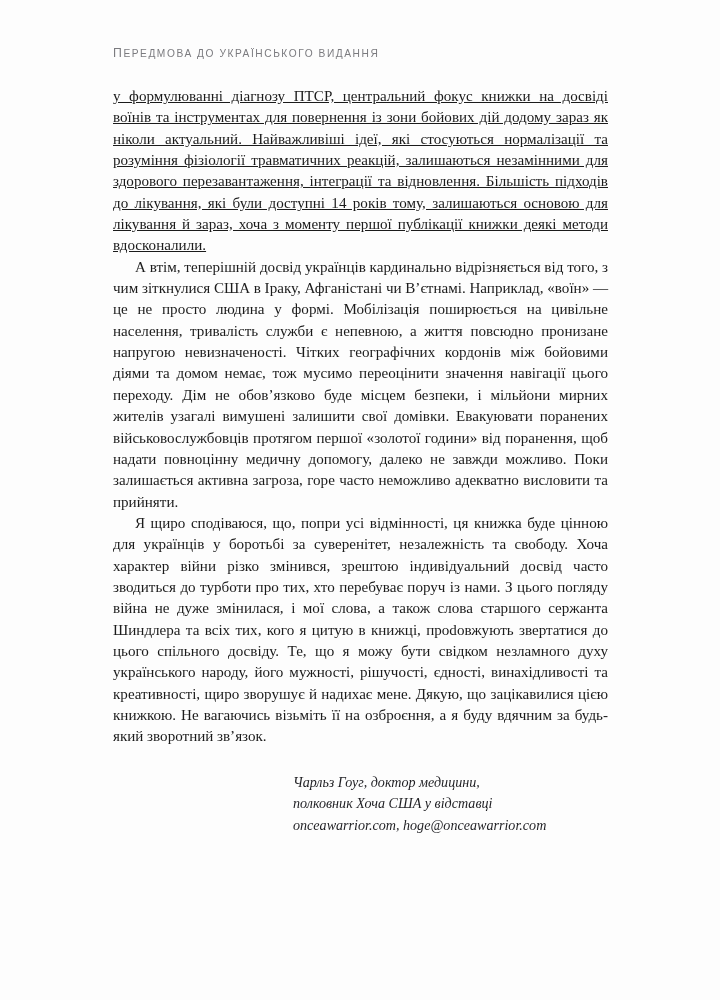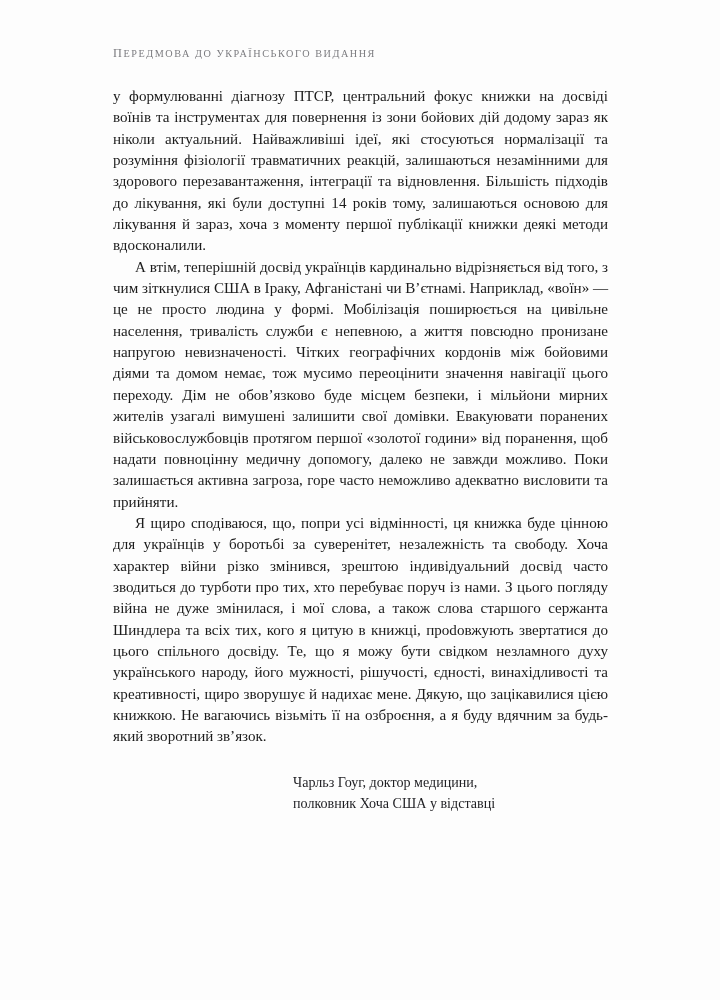--- a/index.html
+++ b/index.html
@@ -26,21 +26,21 @@
     height: 1000px;
     box-sizing: border-box;
   }
 
   
   .running-head {
     position: absolute;
     left: 113px;
     top: 47px;
     width: 494px;
-    font-family: Liberation Serif, serif;
+    font-family: Liberation Sans, sans-serif;
     font-size: 10.2px;
     line-height: 13px;
     letter-spacing: 1.55px;
     text-transform: uppercase;
     color: #7b7b7f;
     white-space: nowrap;
   }
   .running-head .cap-first {
     font-size: 12.3px;
   }
@@ -61,47 +61,50 @@
     color: #1b1b1b;
     hyphens: manual;
     -webkit-hyphens: manual;
     word-spacing: -0.1px;
   }
   .body-copy p.indented {
     text-indent: 22px;
   }
   .body-copy p.continued {
     text-indent: 0;
+    text-decoration: underline;
   }
 
   
   .signature {
     position: absolute;
     left: 293px;
     top: 772px;
     width: 320px;
   }
   .signature .sig-line {
     font-size: 14.1px;
     line-height: 21.4px;
+    font-style: italic;
     color: #1f1f23;
     white-space: nowrap;
   }
 </style>
 </head>
 <body>
 
 <div class="page">
 
   <div class="running-head"><span class="cap-first">П</span>ередмова до українського видання</div>
 
   <div class="body-copy">
     <p class="continued">у формулюванні діагнозу ПТСР, центральний фокус книжки на досвіді воїнів та інструментах для повернення із зони бойових дій додому зараз як ніколи актуальний. Найважливіші ідеї, які стосують­ся нормалізації та розуміння фізіології травматичних реакцій, зали­шаються незамінними для здорового перезавантаження, інтеграції та відновлення. Більшість підходів до лікування, які були доступні 14 років тому, залишаються основою для лікування й зараз, хоча з моменту першої публікації книжки деякі методи вдосконалили.</p>
     <p class="indented">А втім, теперішній досвід українців кардинально відрізняється від того, з чим зіткнулися США в Іраку, Афганістані чи В’єтнамі. Напри­клад, «воїн» — це не просто людина у формі. Мобілізація поширю­ється на цивільне населення, тривалість служби є непевною, а життя повсюдно пронизане напругою невизначеності. Чітких географічних кордонів між бойовими діями та домом немає, тож мусимо переоціни­ти значення навігації цього переходу. Дім не обов’язково буде місцем безпеки, і мільйони мирних жителів узагалі вимушені залишити свої домівки. Евакуювати поранених військовослужбовців протягом пер­шої «золотої години» від поранення, щоб надати повноцінну медичну допомогу, далеко не завжди можливо. Поки залишається активна загроза, горе часто неможливо адекватно висловити та прийняти.</p>
     <p class="indented">Я щиро сподіваюся, що, попри усі відмінності, ця книжка буде цін­ною для українців у боротьбі за суверенітет, незалежність та свободу. Хоча характер війни різко змінився, зрештою індивідуальний досвід часто зводиться до турботи про тих, хто перебуває поруч із нами. З цього погляду війна не дуже змінилася, і мої слова, а також слова старшого сержанта Шиндлера та всіх тих, кого я цитую в книжці, про­dовжують звертатися до цього спільного досвіду. Те, що я можу бути свідком незламного духу українського народу, його мужності, рішучо­сті, єдності, винахідливості та креативності, щиро зворушує й надихає мене. Дякую, що зацікавилися цією книжкою. Не вагаючись візьміть її на озброєння, а я буду вдячним за будь-який зворотний зв’язок.</p>
   </div>
 
   <div class="signature">
     <div class="sig-line">Чарльз Гоуг, доктор медицини,</div>
     <div class="sig-line">полковник Хоча США у відставці</div>
+    <div class="sig-line">onceawarrior.com, hoge@onceawarrior.com</div>
   </div>
 
 </div>
 
 </body></html>

